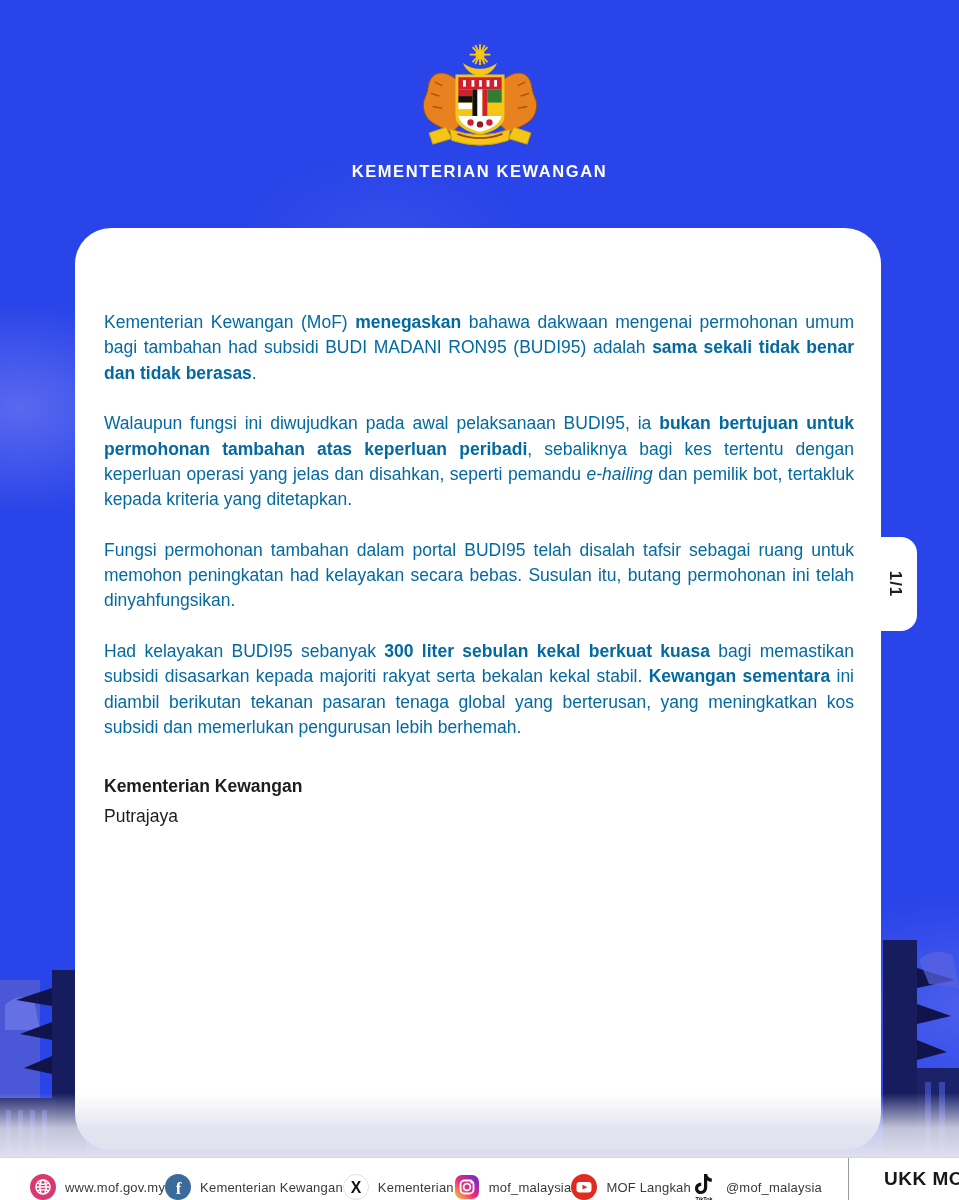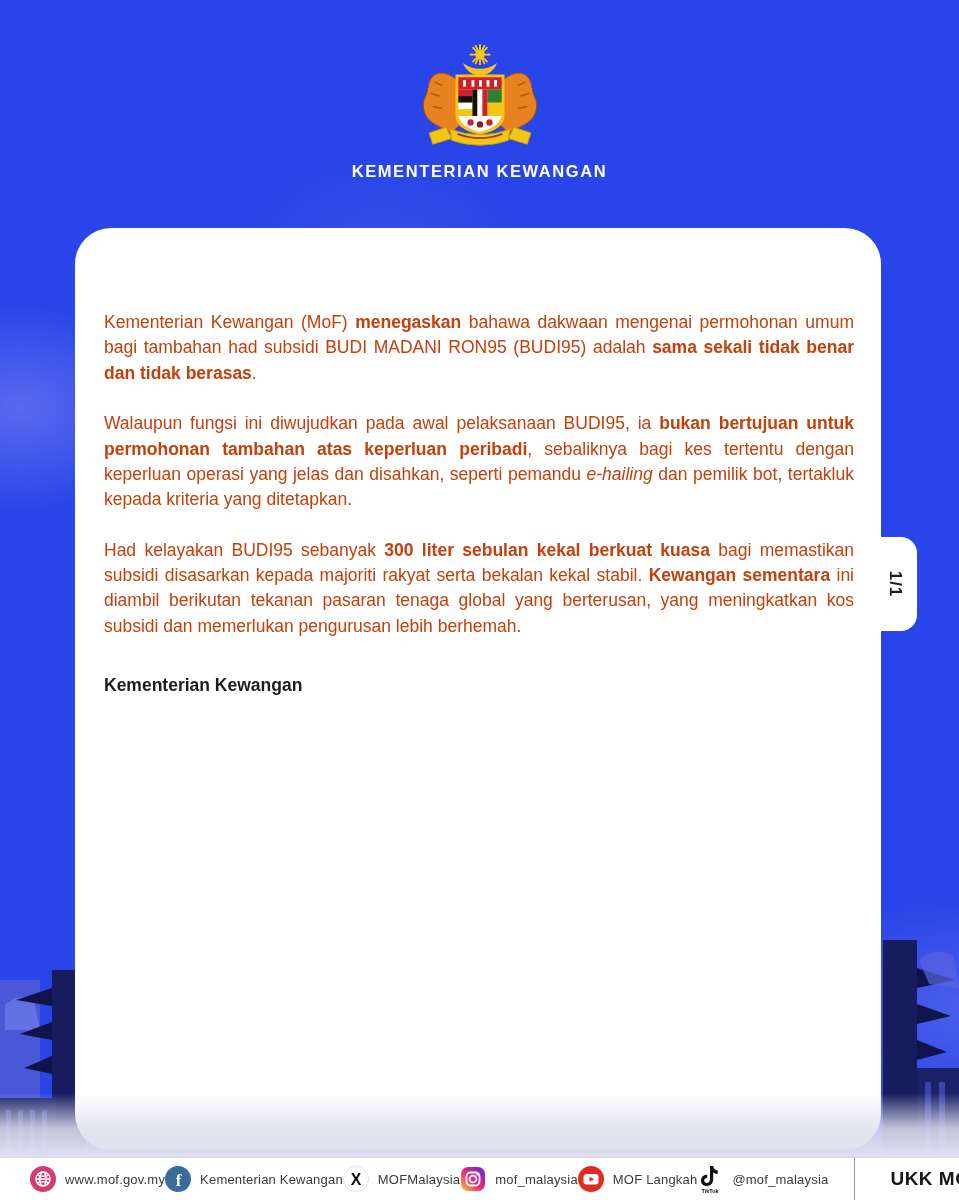--- a/index.html
+++ b/index.html
@@ -39,21 +39,21 @@
     width:806px; height:922px;
     background:#ffffff; border-radius:36px;
     z-index:3;
     padding:82px 27px 0 29px;
     color:#1d1d1d;
   }
   .card p {
     font-size:17.5px; line-height:1.45;
     text-align:justify;
     margin-bottom:25px;
-    color:#c2410c;
+    color:#0369a1;
   }
   .card p b { font-weight:bold; }
   .signature { margin-top:32px; font-size:17.5px; line-height:1.68; }
   .signature .sig-name { font-weight:bold; }
 
   
   .page-tab {
     position:absolute; left:853px; top:537px;
     width:64px; height:94px;
     background:#ffffff; border-radius:16px;
@@ -69,21 +69,21 @@
   
   .bottom-fade {
     position:absolute; left:0; bottom:43px; width:959px; height:64px; z-index:4;
     background:linear-gradient(to bottom, rgba(223,224,238,0) 0%, rgba(223,224,238,.85) 55%, #dfe0ee 100%);
   }
 
   
   .footer {
     position:absolute; left:0; bottom:0; width:959px; height:43px; z-index:5;
     background:#ffffff; border-top:1px solid #d8d8de;
-    display:flex; align-items:center;
+    display:flex; align-items:flex-end;
     padding:0 16px 0 30px;
   }
   .footer-links { flex:1; display:flex; align-items:center; justify-content:space-between; margin-right:14px; }
   .footer-link { display:flex; align-items:center; gap:9px; cursor:pointer; }
   .footer-link .lbl { font-size:13px; color:#3a3a3a; letter-spacing:.2px; white-space:nowrap; }
   .icon-blob { width:26px; height:26px; display:flex; align-items:center; justify-content:center; }
   .brand {
     align-self:stretch; display:flex; align-items:center;
     border-left:1px solid #9a9aa2; padding-left:35px;
     font-weight:bold; font-size:19px; color:#17171a; letter-spacing:.5px; white-space:nowrap;margin-left:12px;
@@ -184,24 +184,26 @@
 </div>
 
 <div class="page-tab">
   <span>1/1</span>
 </div>
 
 <div class="card">
   <div id="paragraphs">
       <p>Kementerian Kewangan (MoF) <b>menegaskan</b> bahawa dakwaan mengenai permohonan umum bagi tambahan had subsidi BUDI MADANI RON95 (BUDI95) adalah <b>sama sekali tidak benar dan tidak berasas</b>.</p>
       <p>Walaupun fungsi ini diwujudkan pada awal pelaksanaan BUDI95, ia <b>bukan bertujuan untuk permohonan tambahan atas keperluan peribadi</b>, sebaliknya bagi kes tertentu dengan keperluan operasi yang jelas dan disahkan, seperti pemandu <i>e-hailing</i> dan pemilik bot, tertakluk kepada kriteria yang ditetapkan.</p>
+      <p>Fungsi permohonan tambahan dalam portal BUDI95 telah disalah tafsir sebagai ruang untuk memohon peningkatan had kelayakan secara bebas. Susulan itu, butang permohonan ini telah dinyahfungsikan.</p>
       <p>Had kelayakan BUDI95 sebanyak <b>300 liter sebulan kekal berkuat kuasa</b> bagi memastikan subsidi disasarkan kepada majoriti rakyat serta bekalan kekal stabil. <b>Kewangan sementara</b> ini diambil berikutan tekanan pasaran tenaga global yang berterusan, yang meningkatkan kos subsidi dan memerlukan pengurusan lebih berhemah.</p>
     </div>
   <div class="signature">
     <div class="sig-name">Kementerian Kewangan</div>
+    <div>Putrajaya</div>
   </div>
 </div>
 
 <div class="bottom-fade"></div>
 
 <div class="footer">
   <div class="footer-links" id="footer-links">
       <div class="footer-link">
         <span class="icon-blob">
     <svg width="26" height="26" viewBox="0 0 26 26">
@@ -226,21 +228,21 @@
   </span>
         <span class="lbl">Kementerian Kewangan</span>
       </div>
       <div class="footer-link">
         <span class="icon-blob">
     <svg width="28" height="28" viewBox="0 0 28 28">
             <circle cx="14" cy="14" r="13.5" fill="#ffffff" stroke="#e0e0e6" stroke-width="1"></circle>
             <text x="14" y="20" font-family="Liberation Sans, sans-serif" font-size="17" font-weight="bold" fill="#111111" text-anchor="middle">X</text>
           </svg>
   </span>
-        <span class="lbl">MOFMalaysia</span>
+        <span class="lbl">Kementerian</span>
       </div>
       <div class="footer-link">
         <span class="icon-blob">
     <svg width="26" height="26" viewBox="0 0 26 26">
             <defs>
               <linearGradient id="igg" x1="0" y1="1" x2="1" y2="0">
                 <stop offset="0" stop-color="#f9ce34"></stop>
                 <stop offset=".45" stop-color="#ee2a7b"></stop>
                 <stop offset="1" stop-color="#6228d7"></stop>
               </linearGradient>

